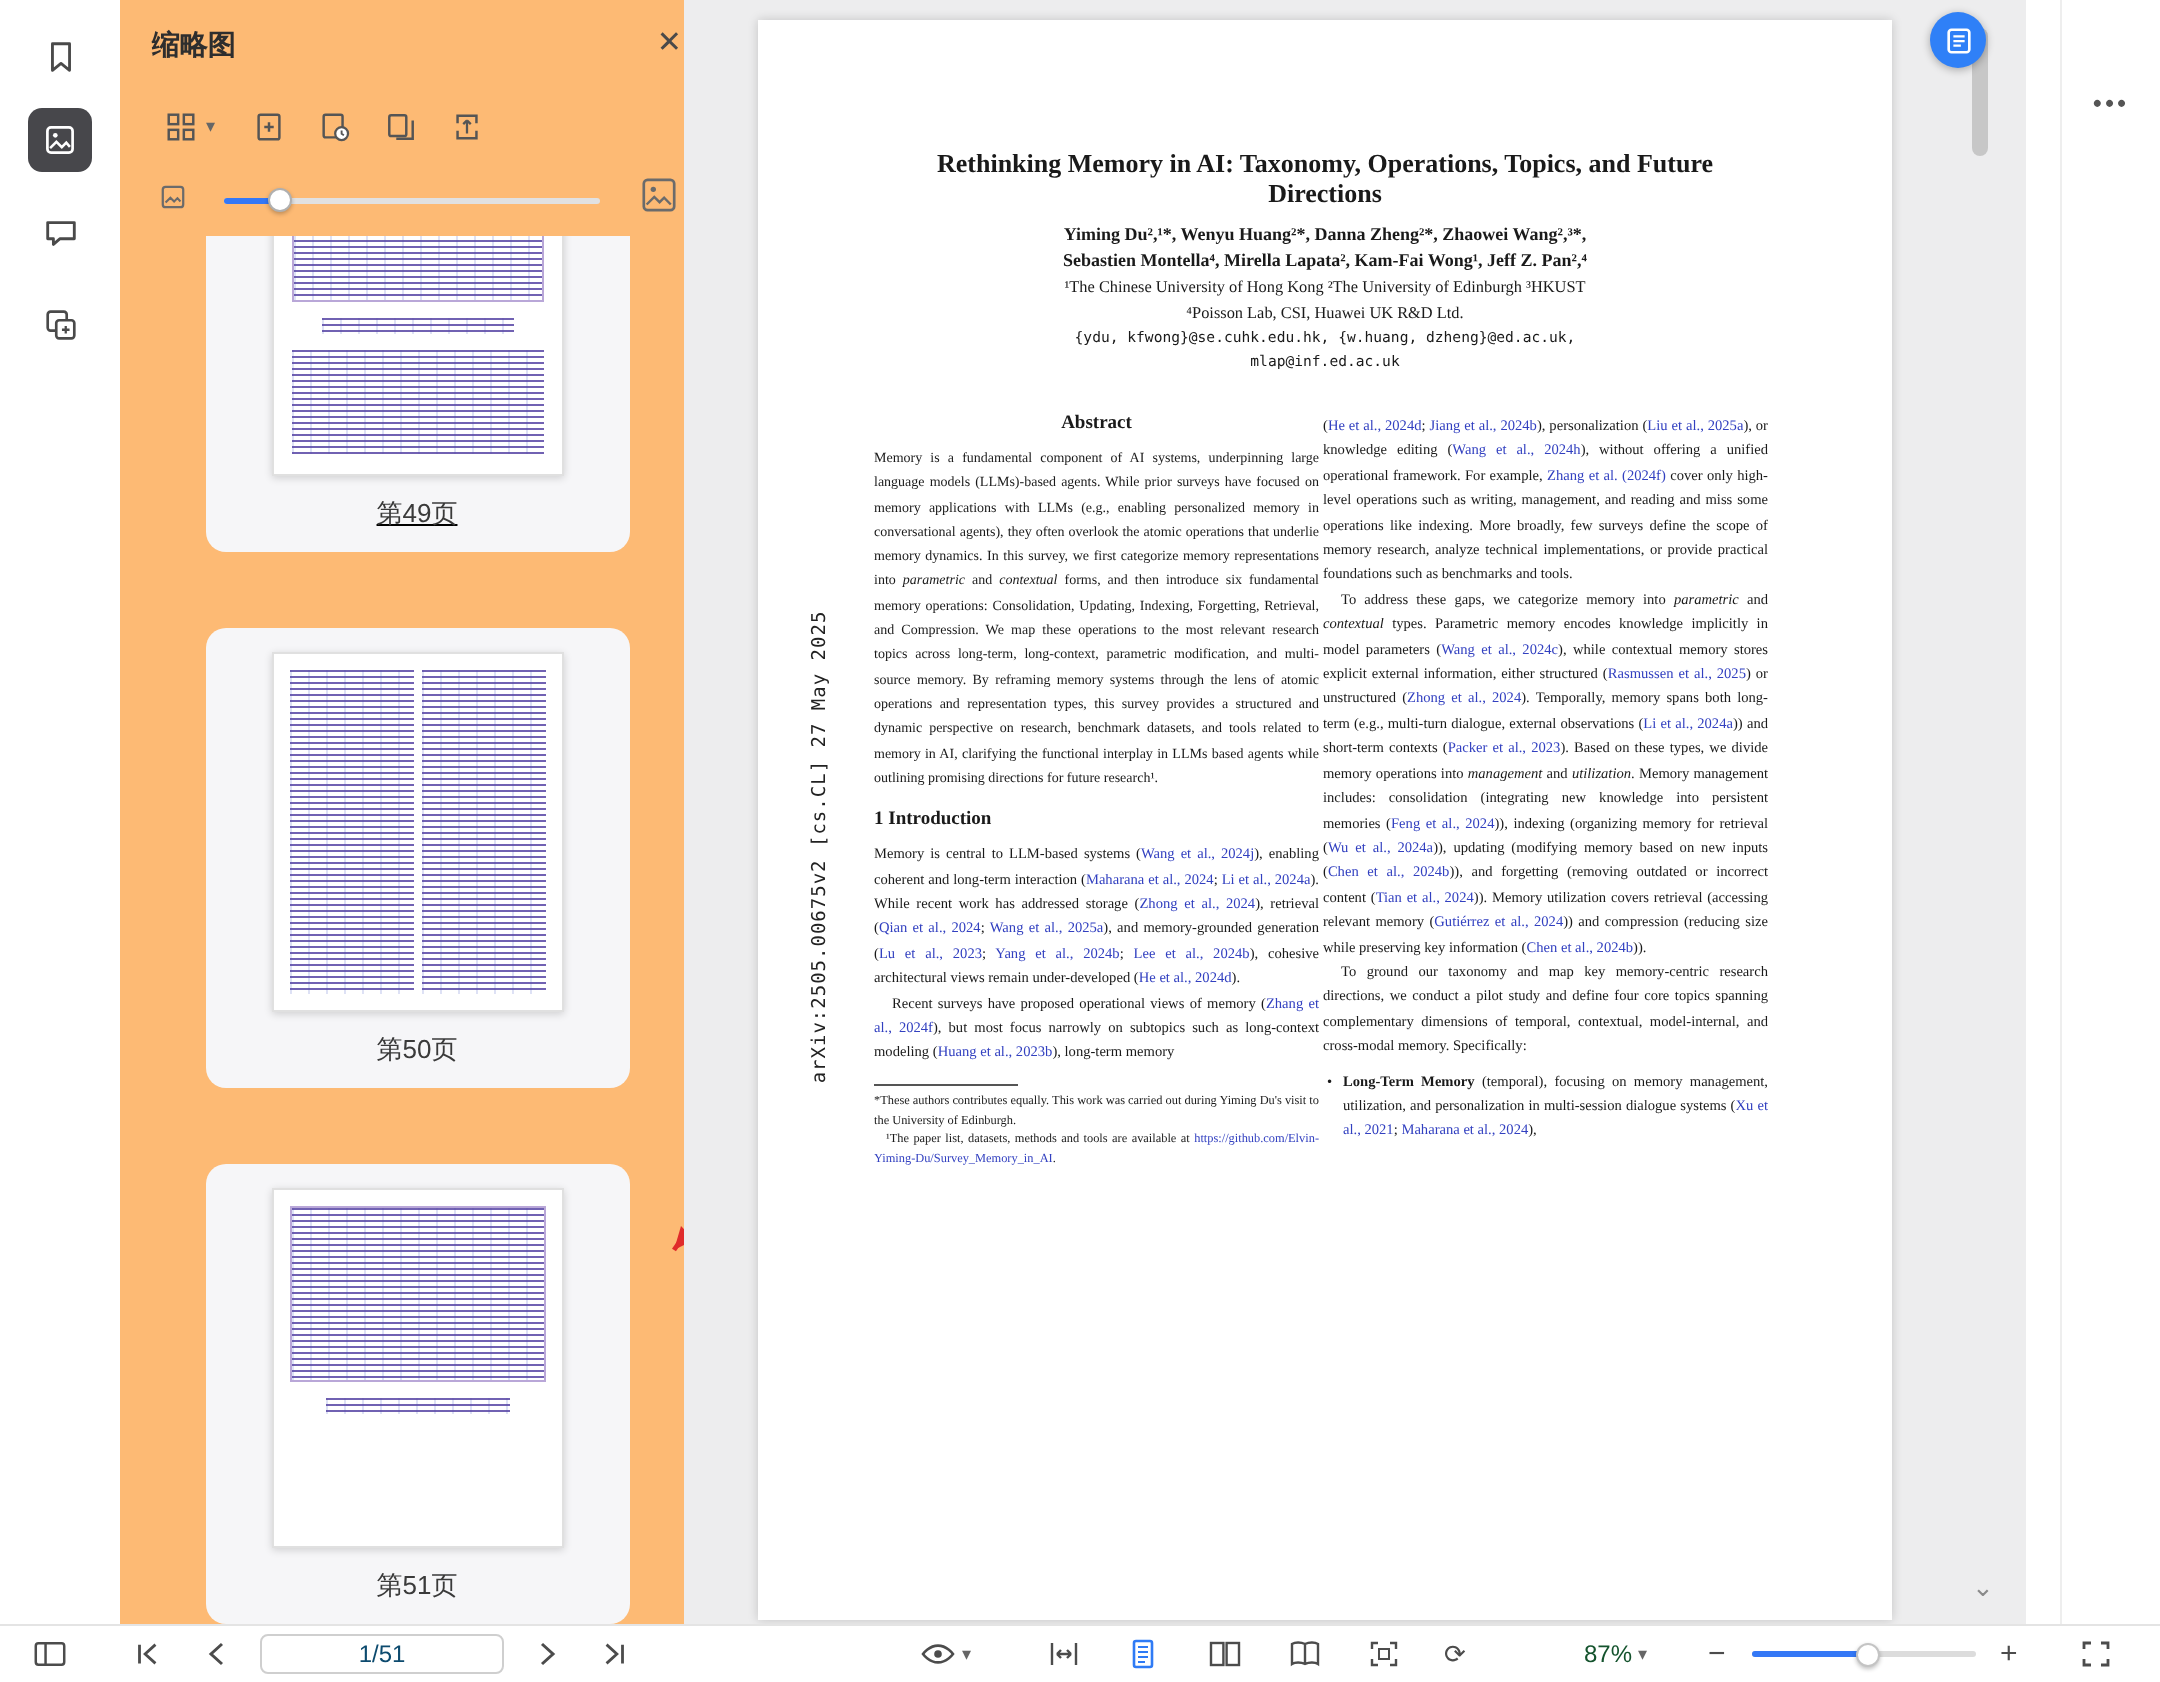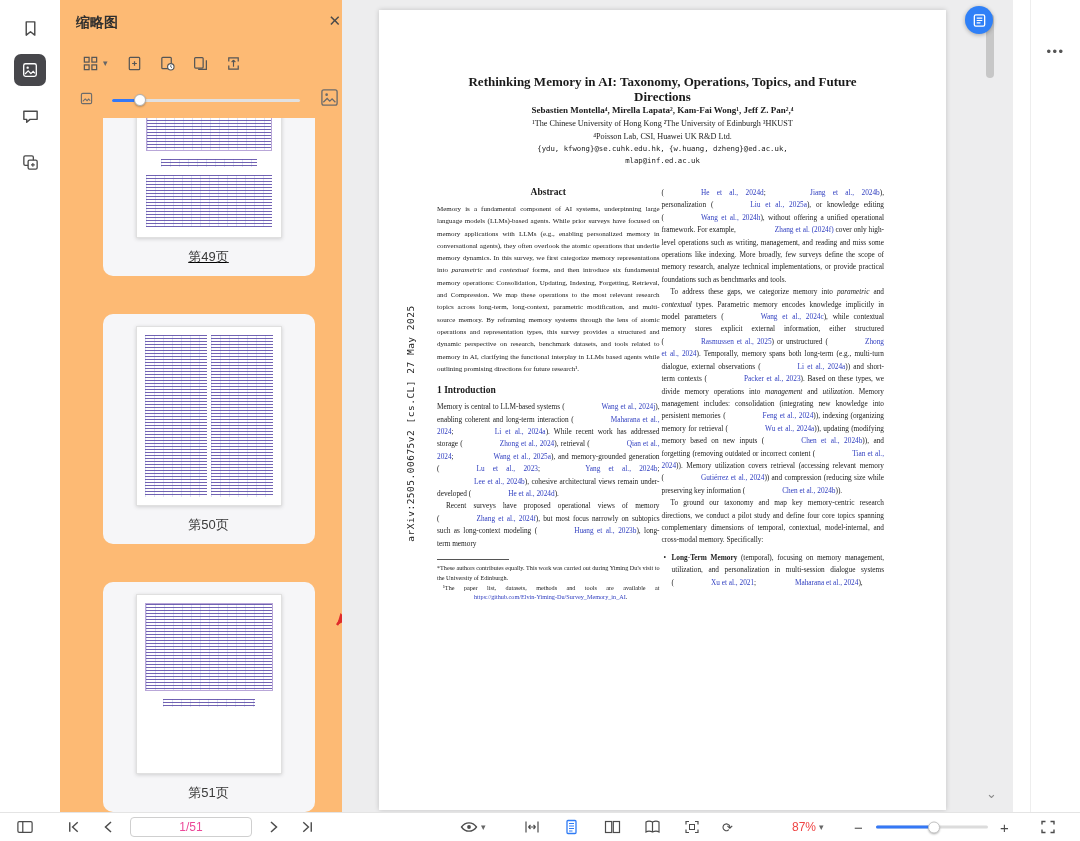--- a/index.html
+++ b/index.html
@@ -60,40 +60,40 @@
   .p-affil { text-align:center; font-size:8.2px; line-height:13px; }
   .p-email { text-align:center; font-family:"DejaVu Sans Mono", monospace; font-size:7.3px; line-height:12px; }
   .p-site { text-align:center; font-family:"DejaVu Sans Mono", monospace; font-size:7.3px; margin-top:3px; color:#2f3fc7; cursor:pointer; }
   .cols { display:flex; gap:2px; padding:0 62px 0 58px; margin-top:14px; }
   .col { flex:1; min-width:0; }
   .abs-head { text-align:center; font-weight:bold; font-size:9.5px; margin:6px 0 6px; }
   .col p { font-size:7.3px; line-height:12.4px; text-align:justify; }
   .col p.abstract { font-size:7px; line-height:12.3px; }
   .col p + p { text-indent:9px; }
   .sec-head { font-weight:bold; font-size:9.5px; margin:10px 0 6px; }
-  .cite { color:#3240c0;padding-left:37px; }
+  .cite { color:#3240c0; }
   .fnrule { width:72px; border-top:1px solid #555; margin:9px 0 3px; }
   .fn { font-size:6.2px !important; line-height:9.8px !important; }
   .bullet-row { display:flex; margin-top:5px; }
   .bullet-glyph { font-size:7.3px; line-height:12.4px; width:10px; flex:none; padding-left:2px; }
   .bullet-row p { flex:1; }
 
   
   .float-btn { position:absolute; left:965px; top:6px; width:28px; height:28px; border-radius:50%; background:#2f80f7;
     border:none; display:flex; align-items:center; justify-content:center; box-shadow:0 1px 4px rgba(0,0,0,.3); cursor:pointer; color:#fff; }
   .right-strip { position:absolute; left:1030px; top:0; width:50px; height:812px; background:#fff; border-left:1px solid #eee; }
   .more-dots { position:absolute; left:50%; transform:translateX(-50%); top:44px; font-size:13px; letter-spacing:1.5px; color:#555;
     background:none; border:none; cursor:pointer; }
 
   
   .bottombar { position:absolute; left:0; top:812px; width:1080px; height:29px; background:#fff; border-top:1px solid #e4e4e4; }
   .bb { position:absolute; top:50%; transform:translateY(-50%); display:flex; align-items:center; color:#4c4c4c; background:none; border:none; cursor:pointer; }
   .page-input { position:absolute; left:130px; top:50%; transform:translateY(-50%); width:122px; height:20px; border:1px solid #cfcfcf;
-    border-radius:4px; text-align:center; font-size:12px; color:#ec4899; font-family:"Liberation Sans",sans-serif; }
-  .zoom-label { font-size:12px; color:#ef4444; }
+    border-radius:4px; text-align:center; font-size:12px; color:#0c4a6e; font-family:"Liberation Sans",sans-serif; }
+  .zoom-label { font-size:12px; color:#14532d; }
   .tiny-caret { font-size:9px; color:#666; margin-left:3px; }
   .zslider { position:absolute; left:876px; top:50%; transform:translateY(-50%); width:112px; height:3px; background:#dcdcdc; border-radius:2px; }
   .zslider .fill { position:absolute; left:0; top:0; height:3px; width:58px; background:#3478f6; border-radius:2px; }
   .zslider .knob { position:absolute; left:52px; top:-4.5px; width:12px; height:12px; border-radius:50%; background:#fff; border:1px solid #c4c4c4; box-shadow:0 1px 2px rgba(0,0,0,.25); }
   .pm { font-size:15px; color:#4c4c4c; }
   .active-blue { color:#2f7bf5 !important; }
   svg { display:block; }
 </style>
 </head>
 <body>
@@ -239,20 +239,21 @@
       <path d="M56 10 L22 60" stroke="#e02b2b" stroke-width="2.4" fill="none"></path>
       <path d="M22 60 l3.5 -12 l6.5 7 z" fill="#e02b2b"></path>
     </svg>
     <div class="sb-scrollthumb"></div>
   </section>
 
   <main class="viewer">
     <div class="page">
       <div class="arxiv-stamp">arXiv:2505.00675v2  [cs.CL]  27 May 2025</div>
       <div class="p-title">Rethinking Memory in AI: Taxonomy, Operations, Topics, and Future Directions</div>
+      <div class="p-authors">Yiming Du²,¹*, Wenyu Huang²*, Danna Zheng²*, Zhaowei Wang²,³*,</div>
       <div class="p-authors" style="margin-top:0">Sebastien Montella⁴, Mirella Lapata², Kam-Fai Wong¹, Jeff Z. Pan²,⁴</div>
       <div class="p-affil">¹The Chinese University of Hong Kong  ²The University of Edinburgh  ³HKUST</div>
       <div class="p-affil">⁴Poisson Lab, CSI, Huawei UK R&amp;D Ltd.</div>
       <div class="p-email">{ydu, kfwong}@se.cuhk.edu.hk, {w.huang, dzheng}@ed.ac.uk,</div>
       <div class="p-email">mlap@inf.ed.ac.uk</div>
 
       <div class="cols">
         <div class="col">
           <div class="abs-head">Abstract</div>
           <p class="abstract">Memory is a fundamental component of AI systems, underpinning large language models (LLMs)-based agents. While prior surveys have focused on memory applications with LLMs (e.g., enabling personalized memory in conversational agents), they often overlook the atomic operations that underlie memory dynamics. In this survey, we first categorize memory representations into <i>parametric</i> and <i>contextual</i> forms, and then introduce six fundamental memory operations: Consolidation, Updating, Indexing, Forgetting, Retrieval, and Compression. We map these operations to the most relevant research topics across long-term, long-context, parametric modification, and multi-source memory. By reframing memory systems through the lens of atomic operations and representation types, this survey provides a structured and dynamic perspective on research, benchmark datasets, and tools related to memory in AI, clarifying the functional interplay in LLMs based agents while outlining promising directions for future research¹.</p>

